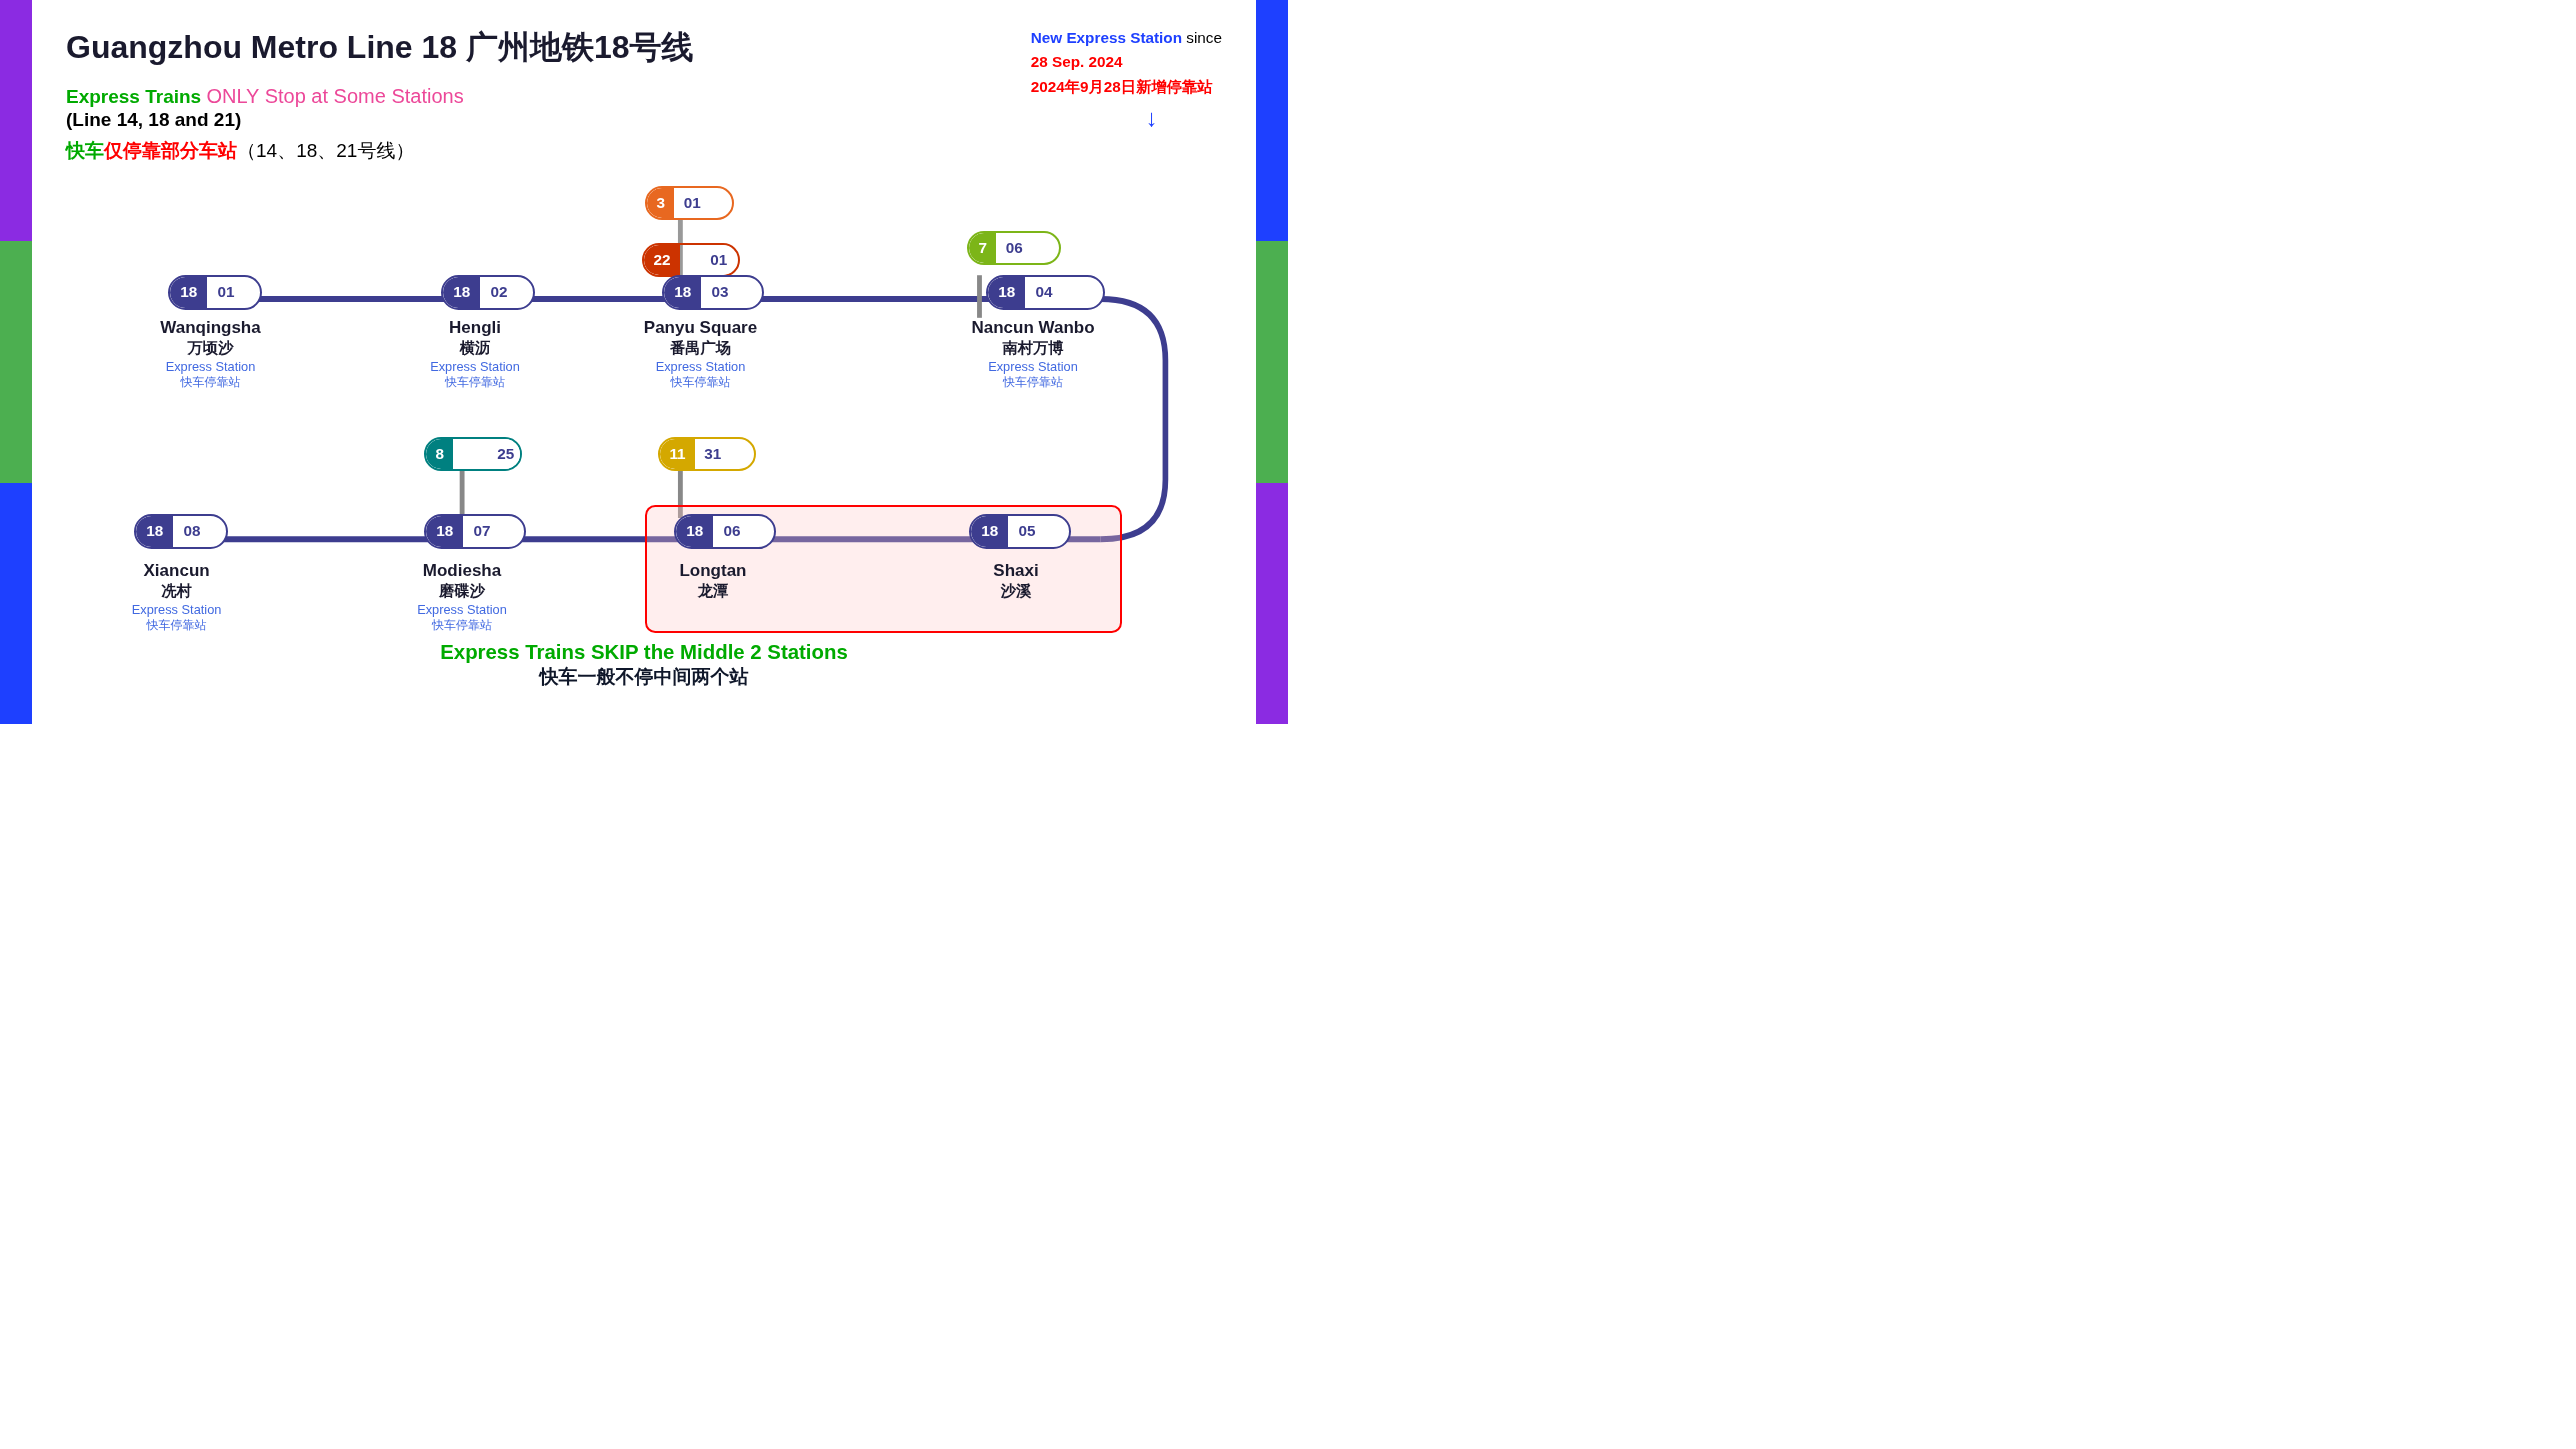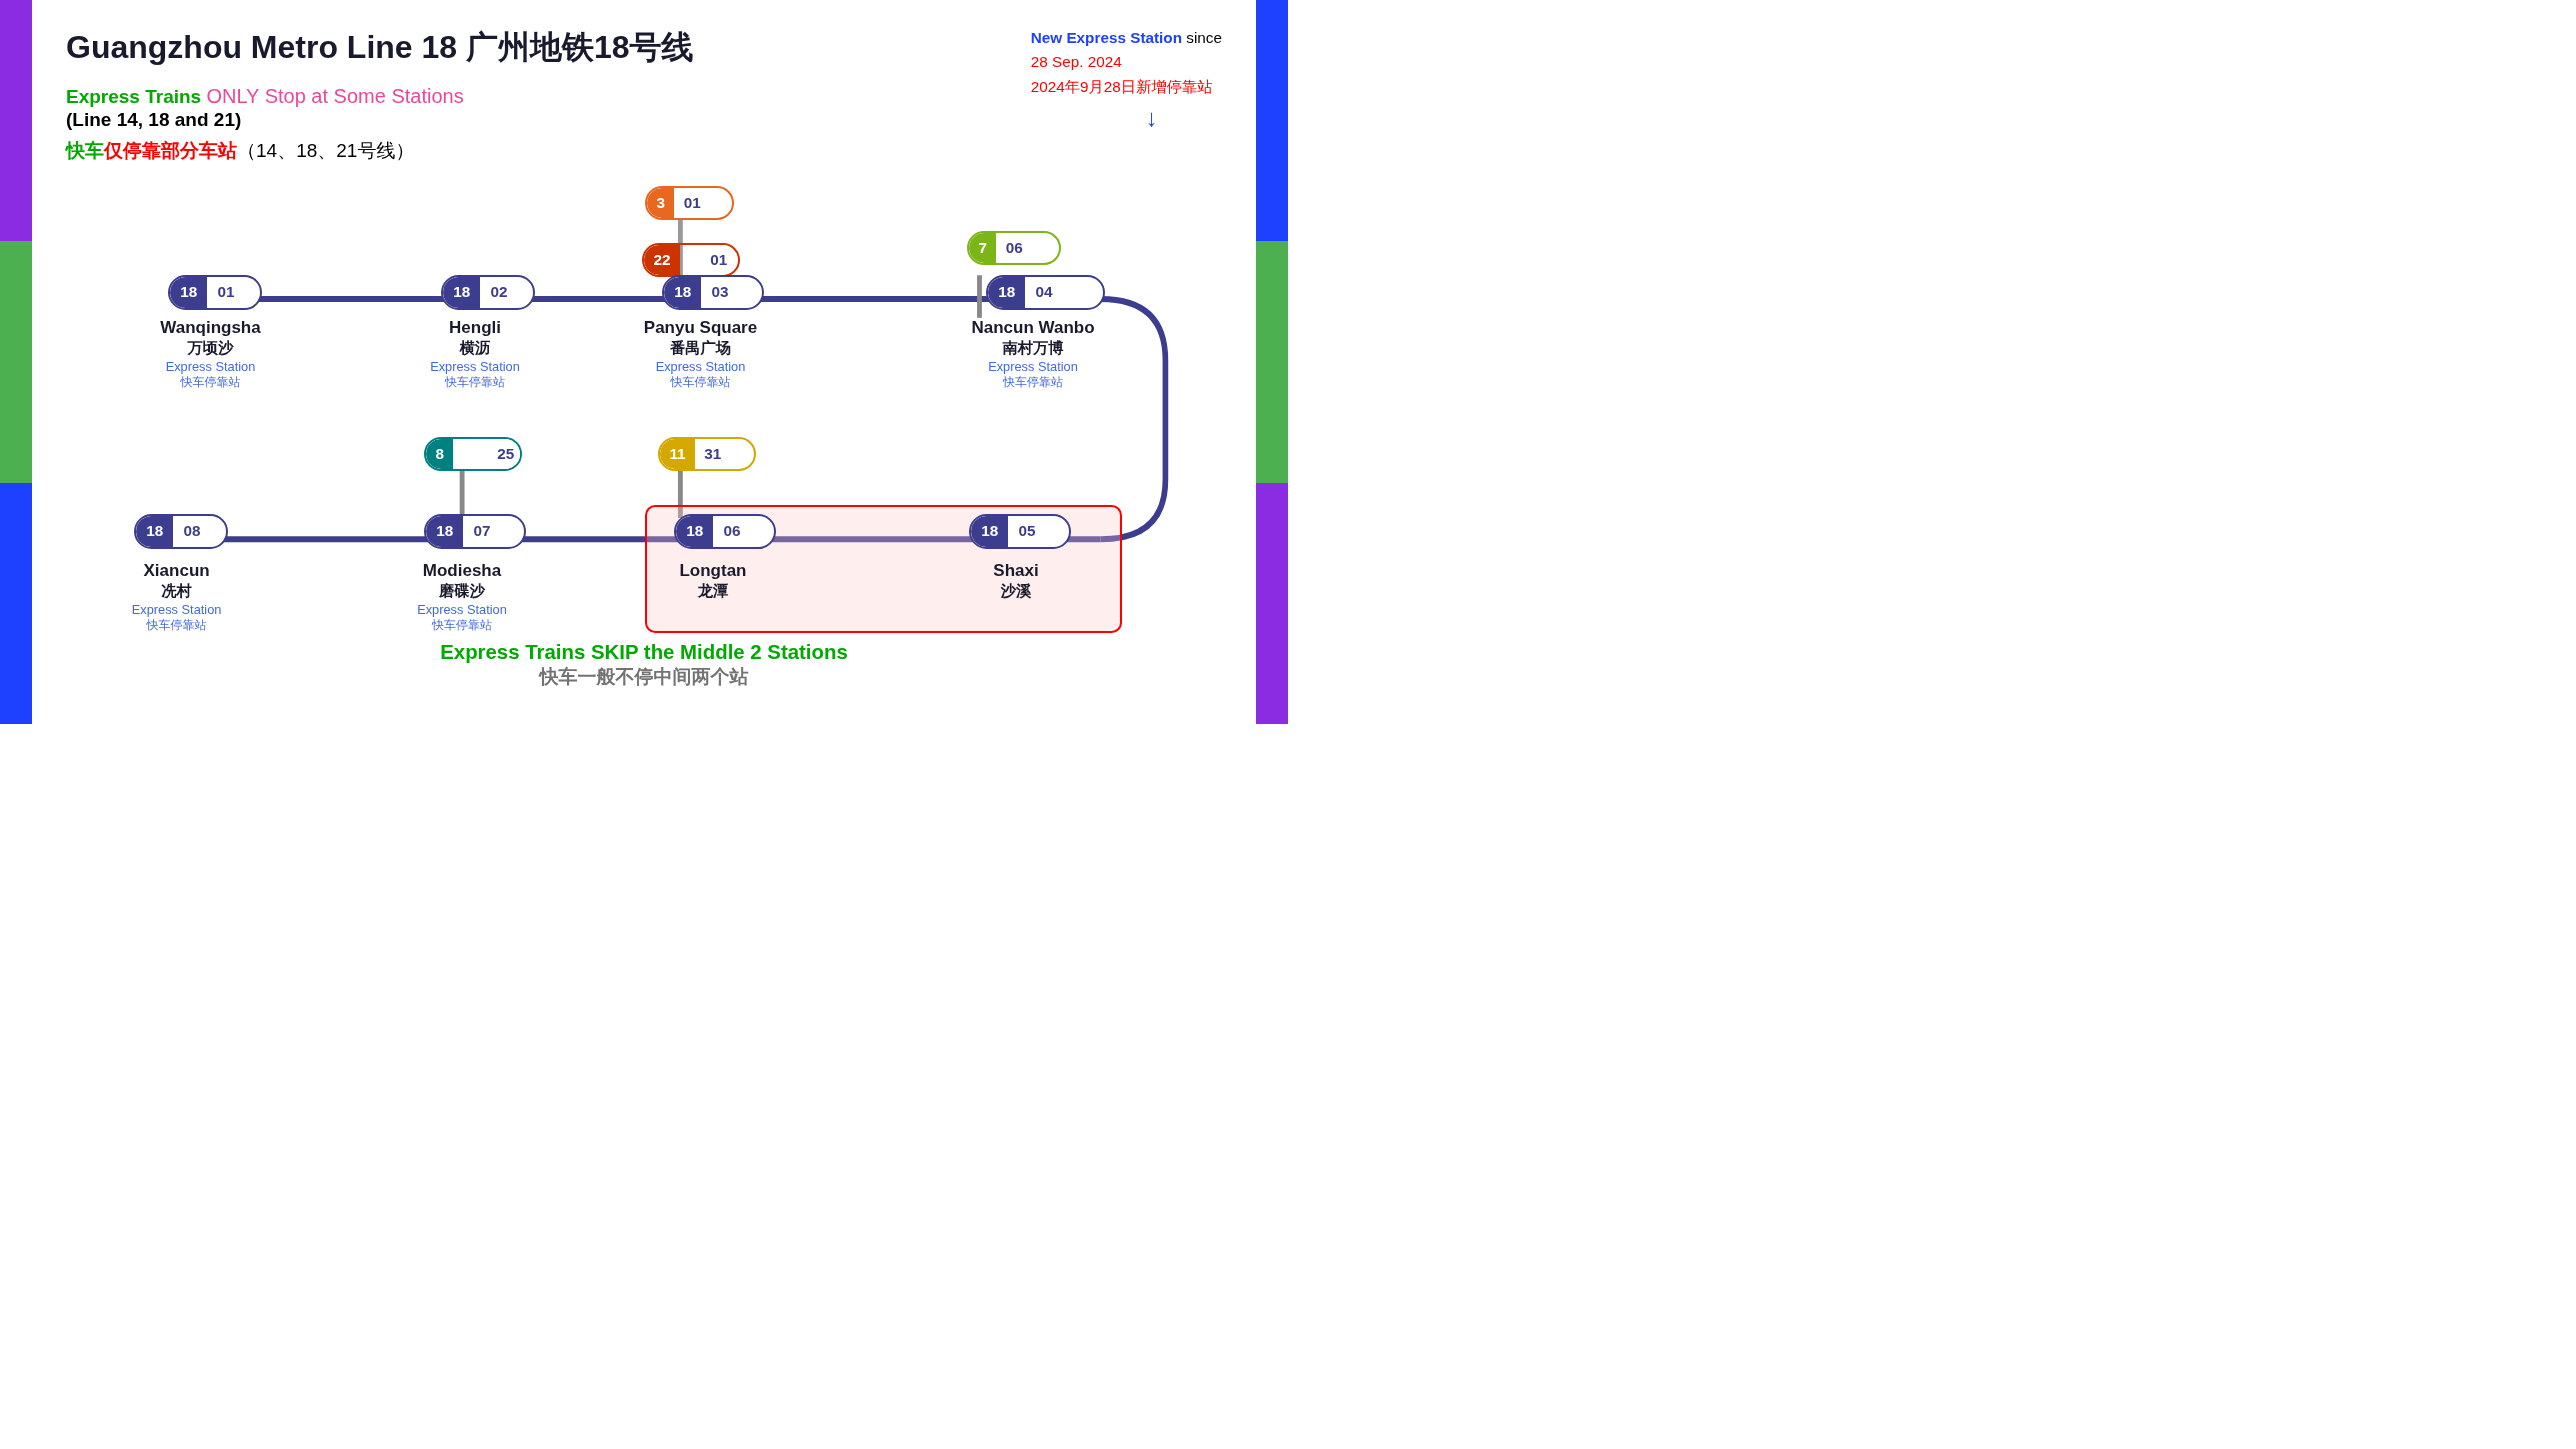--- a/index.html
+++ b/index.html
@@ -76,21 +76,21 @@
     .top-right-notice {
       position: absolute;
       top: 25.6px;
       right: 34px;
       text-align: left;
       font-size: 15.3px;
       line-height: 1.6;
     }
     .notice-blue { color: #1E40FF; font-weight: bold; }
     .notice-black { color: #000; }
-    .notice-red { color: #FF0000; font-weight: normal; }
+    .notice-red { color: #FF0000; font-weight: bold; }
     .notice-arrow {
       color: #1E40FF;
       font-size: 24px;
       text-align: center;
       margin-left: 51px;
     }
 
     
     .metro-map {
       position: relative;
@@ -194,21 +194,21 @@
     .bottom-text {
       text-align: center;
       margin-top: 8.5px;
     }
     .bottom-green {
       color: #00AA00;
       font-size: 20.4px;
       font-weight: bold;
     }
     .bottom-red {
-      color: #737373;
+      color: #0f172a;
       font-size: 19px;
       font-weight: bold;
     }
   </style>
 </head>
 <body>
 
 <div class="side-bar-left">
   <div class="bar-purple"></div>
   <div class="bar-green"></div>

